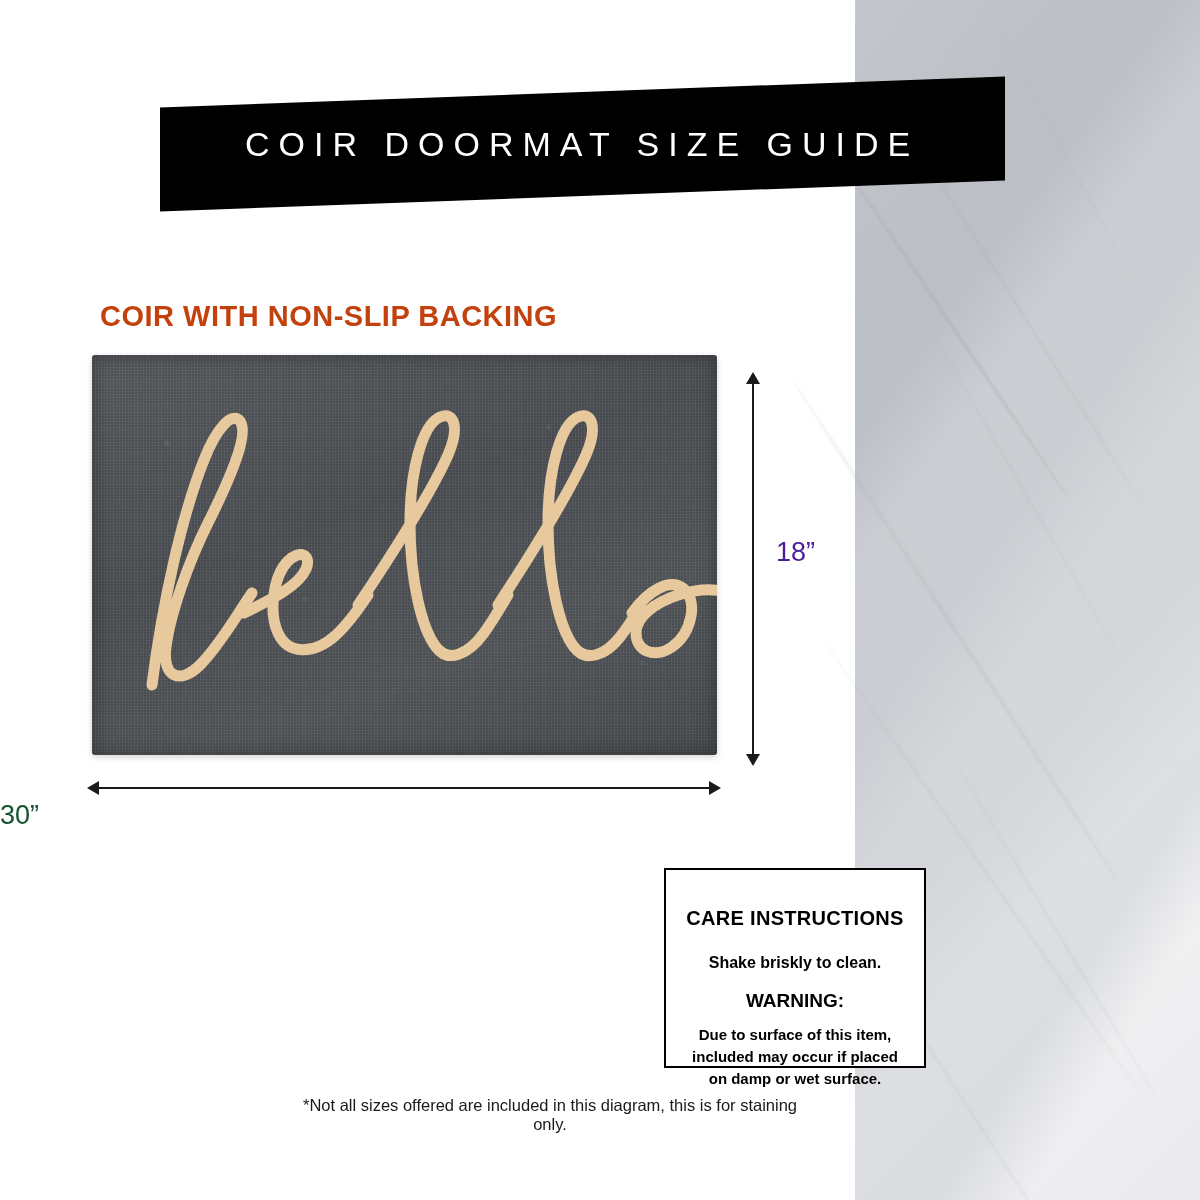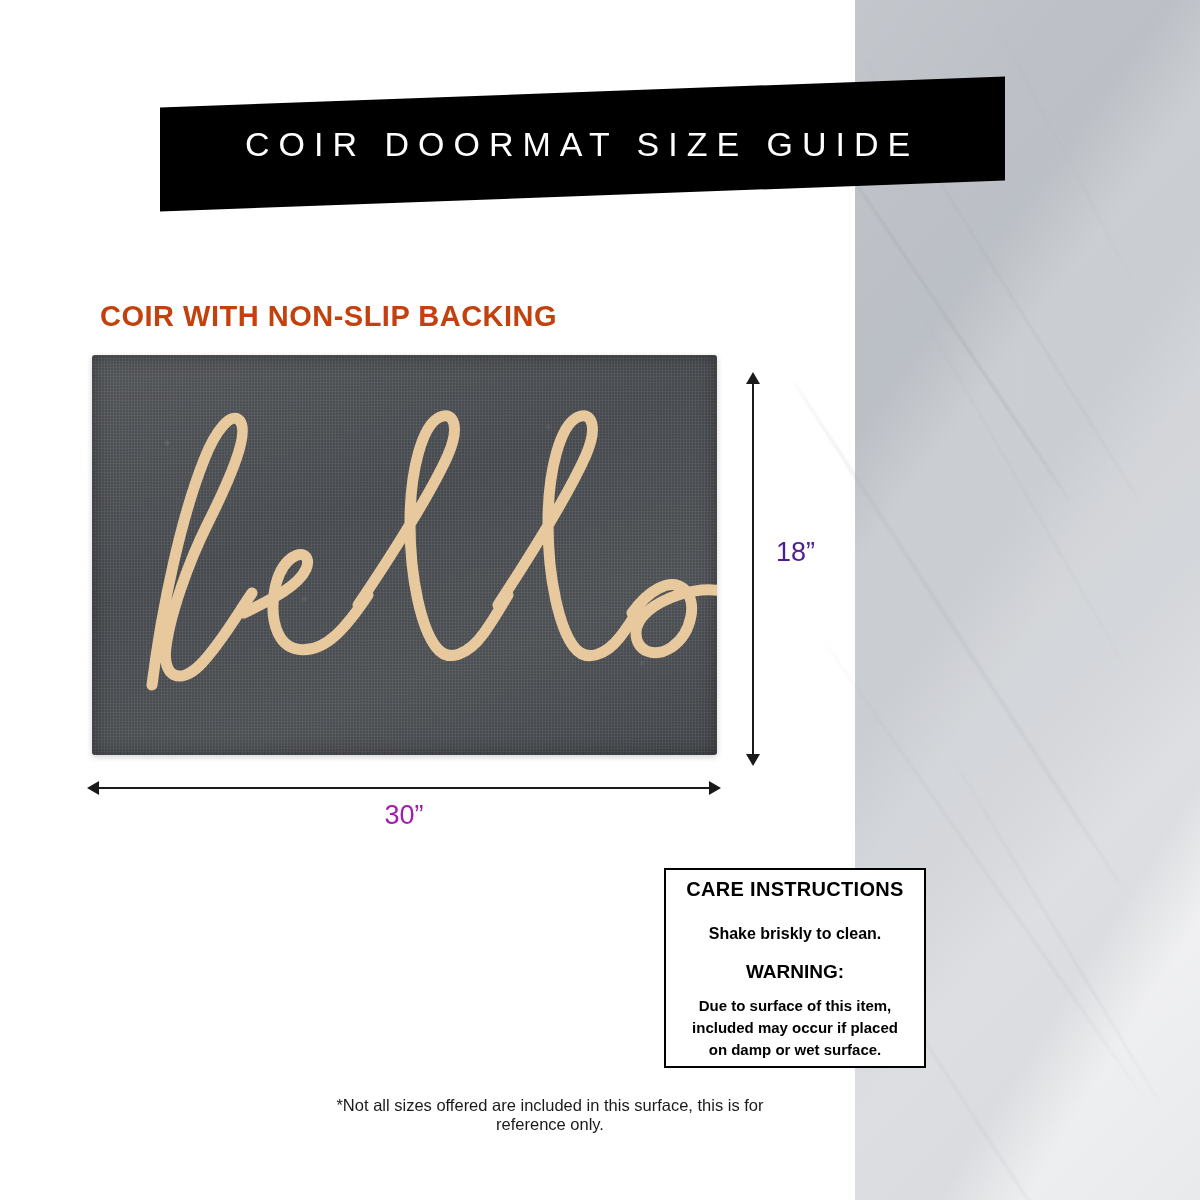--- a/index.html
+++ b/index.html
@@ -164,38 +164,37 @@
     border-top: 7px solid transparent;
     border-bottom: 7px solid transparent;
   }
   .dim-h .arrow-left { left: -11px; border-right: 12px solid #1a1a1a; }
   .dim-h .arrow-right { right: -11px; border-left: 12px solid #1a1a1a; }
   .dim-h-label {
     position: absolute;
     left: 0;
     top: 800px;
     width: 808px;
-    text-align: center;
     font-size: 27px;
-    color: #a21caf;
+    color: #14532d;
     font-weight: 500;
   }
 
   
   .care-box {
     position: absolute;
     left: 664px;
     top: 868px;
     width: 262px;
     height: 200px;
     border: 2px solid #000000;
     background: #ffffff;
     box-sizing: border-box;
     text-align: center;
-    padding-top: 8px;
+    padding-top: 37px;
   }
   .care-title {
     font-size: 20px;
     font-weight: bold;
     color: #000000;
     letter-spacing: 0.3px;
   }
   .care-sub {
     font-size: 16px;
     font-weight: bold;
@@ -286,15 +285,15 @@
     <div class="care-title">CARE INSTRUCTIONS</div>
     <div class="care-sub">Shake briskly to clean.</div>
     <div class="warn-title">WARNING:</div>
     <div class="warn-body">
       <span>Due to surface of this item,</span><br>
       <span>included may occur if placed</span><br>
       <span>on damp or wet surface.</span>
     </div>
   </div>
 
-  <div class="footnote">*Not all sizes offered are included in this surface, this is for reference only.</div>
+  <div class="footnote">*Not all sizes offered are included in this diagram, this is for staining only.</div>
 
 </div>
 
 </body></html>

